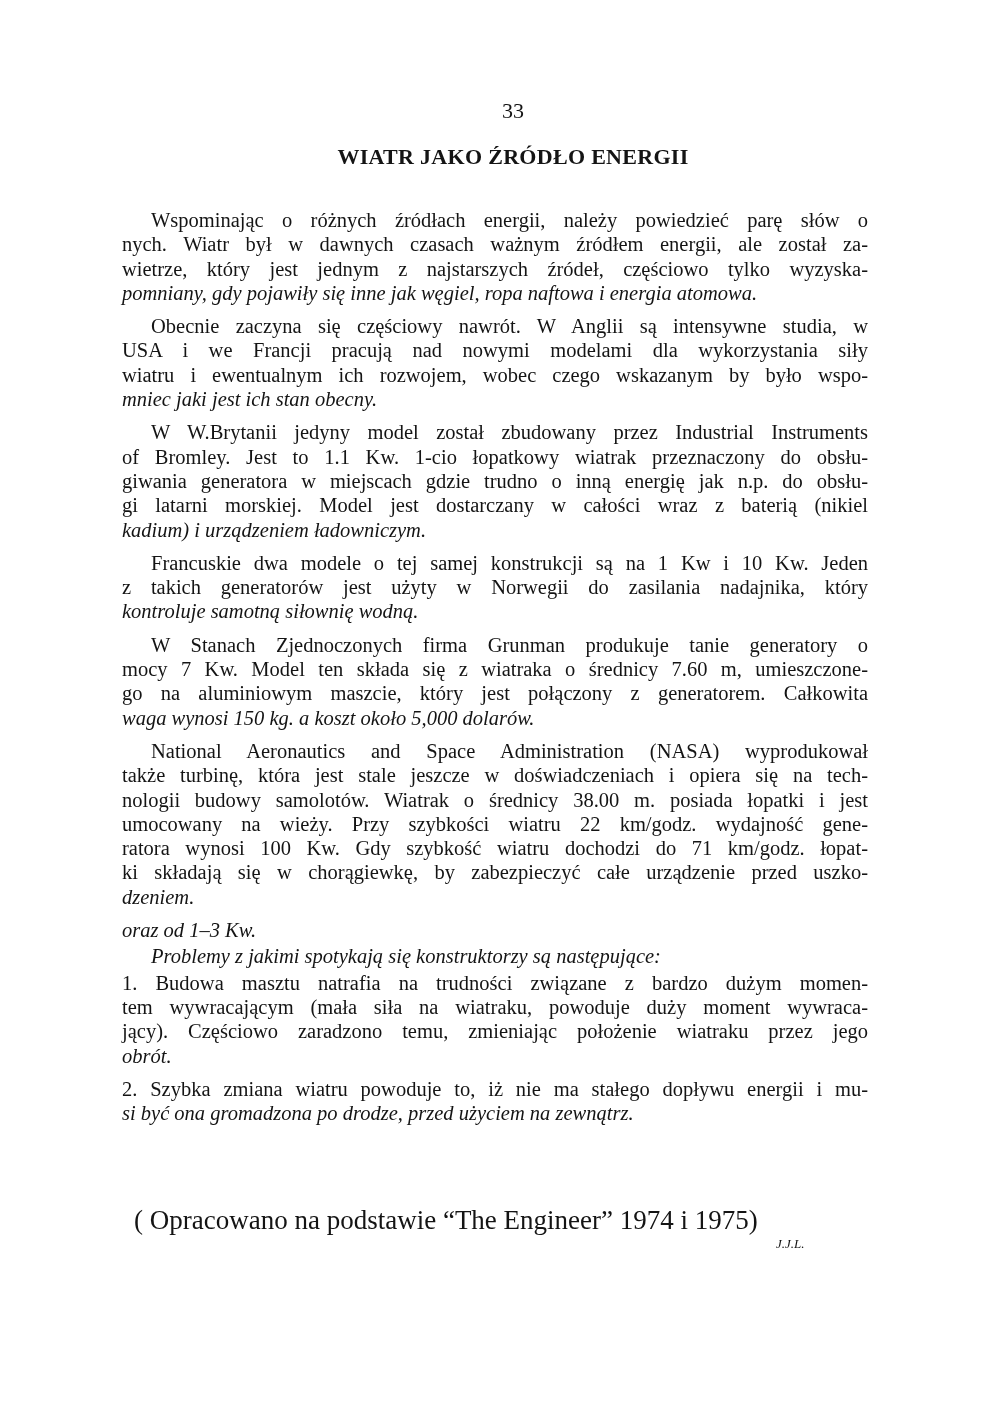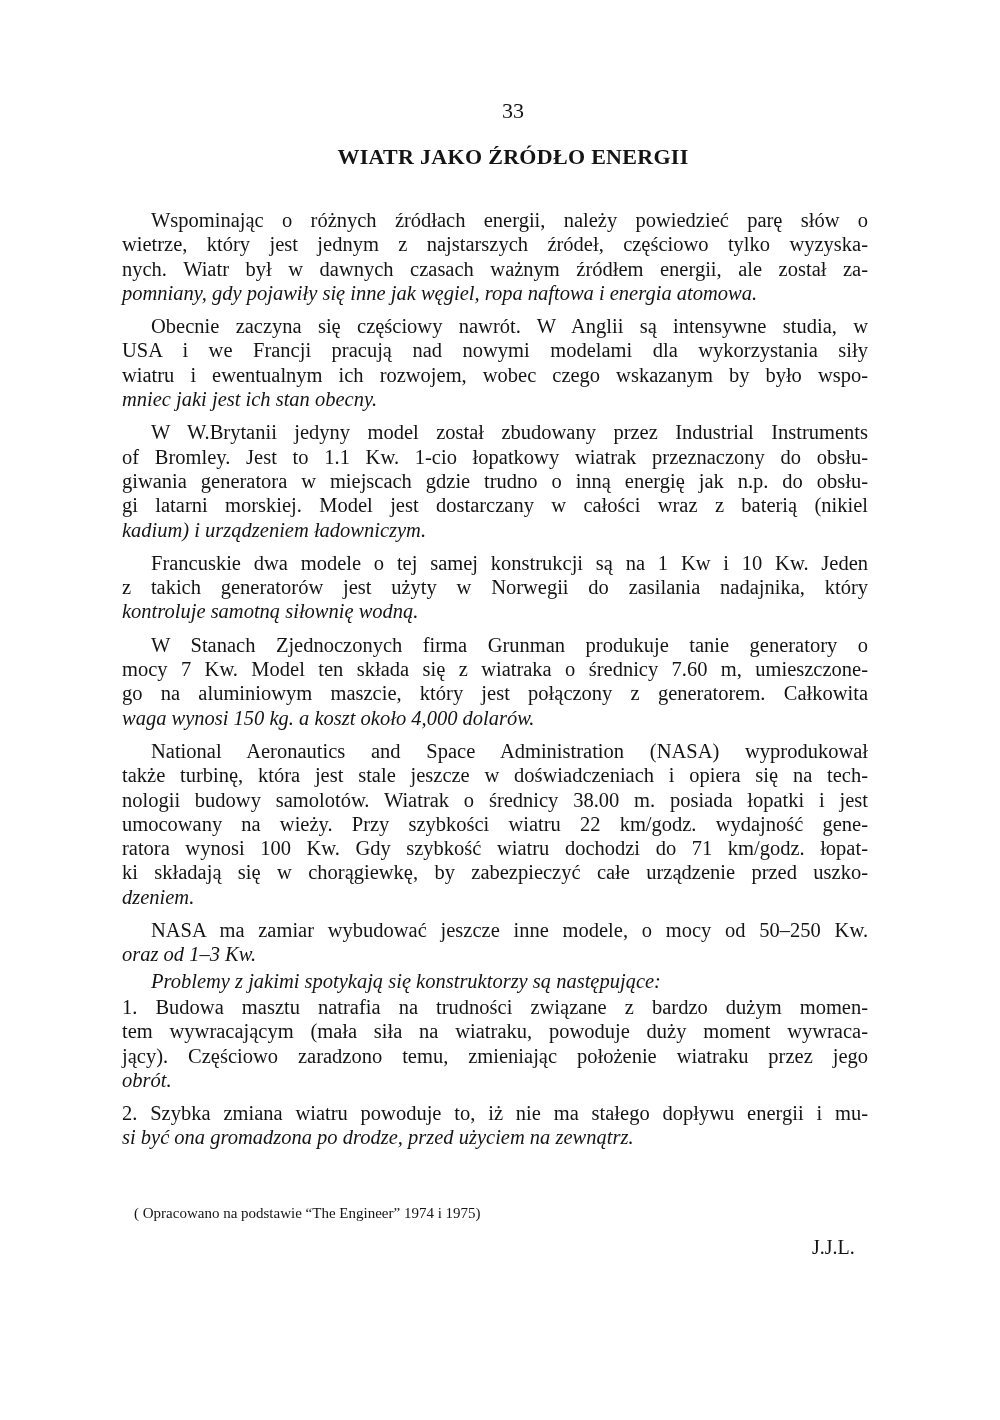--- a/index.html
+++ b/index.html
@@ -9,34 +9,34 @@
                  font-size: 22px; }
   .title { position: absolute; top: 144px; left: 0; width: 1026px; text-align: center;
            font-size: 22px; font-weight: bold; letter-spacing: 0.3px; }
   .body { position: absolute; top: 180px; left: 122px; width: 746px; font-size: 20.5px; margin-top: 28px; }
   .para { margin: 0 0 9px 0; }
   .line { display: block; height: 24.3px; line-height: 24.3px; text-align: justify;
           text-align-last: justify; white-space: nowrap; overflow: visible; }
   .line.last { text-align-last: left; font-style: italic; }
   .line.indent { padding-left: 29px; }
   .para.tight { margin-bottom: 2px; }
-  .source { position: absolute; top: 1205px; left: 134px; font-size: 15px; }
-  .signature { position: absolute; top: 1236px; left: 812px; font-size: 20px; }
+  .source { position: absolute; top: 1205px; left: 134px; font-size: 27px; }
+  .signature { position: absolute; top: 1236px; left: 776px; font-size: 13px; font-style: italic; }
 </style>
 </head>
 <body>
 
 <div class="page-number">33</div>
 <div class="title">WIATR JAKO ŹRÓDŁO ENERGII</div>
 
 <div class="body">
   <div class="para">
       <span class="line indent">Wspominając o różnych źródłach energii, należy powiedzieć parę słów o</span>
+      <span class="line">nych. Wiatr był w dawnych czasach ważnym źródłem energii, ale został za-</span>
       <span class="line">wietrze, który jest jednym z najstarszych źródeł, częściowo tylko wyzyska-</span>
-      <span class="line">nych. Wiatr był w dawnych czasach ważnym źródłem energii, ale został za-</span>
       <span class="line last">pomniany, gdy pojawiły się inne jak węgiel, ropa naftowa i energia atomowa.</span>
     </div>
   <div class="para">
       <span class="line indent">Obecnie zaczyna się częściowy nawrót. W Anglii są intensywne studia, w</span>
       <span class="line">USA i we Francji pracują nad nowymi modelami dla wykorzystania siły</span>
       <span class="line">wiatru i ewentualnym ich rozwojem, wobec czego wskazanym by było wspo-</span>
       <span class="line last">mniec jaki jest ich stan obecny.</span>
     </div>
   <div class="para">
       <span class="line indent">W W.Brytanii jedyny model został zbudowany przez Industrial Instruments</span>
@@ -47,33 +47,32 @@
     </div>
   <div class="para">
       <span class="line indent">Francuskie dwa modele o tej samej konstrukcji są na 1 Kw i 10 Kw. Jeden</span>
       <span class="line">z takich generatorów jest użyty w Norwegii do zasilania nadajnika, który</span>
       <span class="line last">kontroluje samotną siłownię wodną.</span>
     </div>
   <div class="para">
       <span class="line indent">W Stanach Zjednoczonych firma Grunman produkuje tanie generatory o</span>
       <span class="line">mocy 7 Kw. Model ten składa się z wiatraka o średnicy 7.60 m, umieszczone-</span>
       <span class="line">go na aluminiowym maszcie, który jest połączony z generatorem. Całkowita</span>
-      <span class="line last">waga wynosi 150 kg. a koszt około 4,000 dolarów.</span>
+      <span class="line last">waga wynosi 150 kg. a koszt około 5,000 dolarów.</span>
     </div>
   <div class="para">
       <span class="line indent">National Aeronautics and Space Administration (NASA) wyprodukował</span>
       <span class="line">także turbinę, która jest stale jeszcze w doświadczeniach i opiera się na tech-</span>
       <span class="line">nologii budowy samolotów. Wiatrak o średnicy 38.00 m. posiada łopatki i jest</span>
       <span class="line">umocowany na wieży. Przy szybkości wiatru 22 km/godz. wydajność gene-</span>
       <span class="line">ratora wynosi 100 Kw. Gdy szybkość wiatru dochodzi do 71 km/godz. łopat-</span>
       <span class="line">ki składają się w chorągiewkę, by zabezpieczyć całe urządzenie przed uszko-</span>
       <span class="line last">dzeniem.</span>
     </div>
   <div class="para tight">
-      <span class="line indent">NASA ma zamiar wybudować jeszcze inne modele, o mocy od 50–250 Kw.</span>
       <span class="line last">oraz od 1–3  Kw.</span>
     </div>
   <div class="para tight">
       <span class="line last indent">Problemy z jakimi spotykają się konstruktorzy są następujące:</span>
     </div>
   <div class="para">
       <span class="line">1. Budowa masztu natrafia na trudności związane z bardzo dużym momen-</span>
       <span class="line">tem wywracającym (mała siła na wiatraku, powoduje duży moment wywraca-</span>
       <span class="line">jący). Częściowo zaradzono temu, zmieniając położenie wiatraku przez jego</span>
       <span class="line last">obrót.</span>

